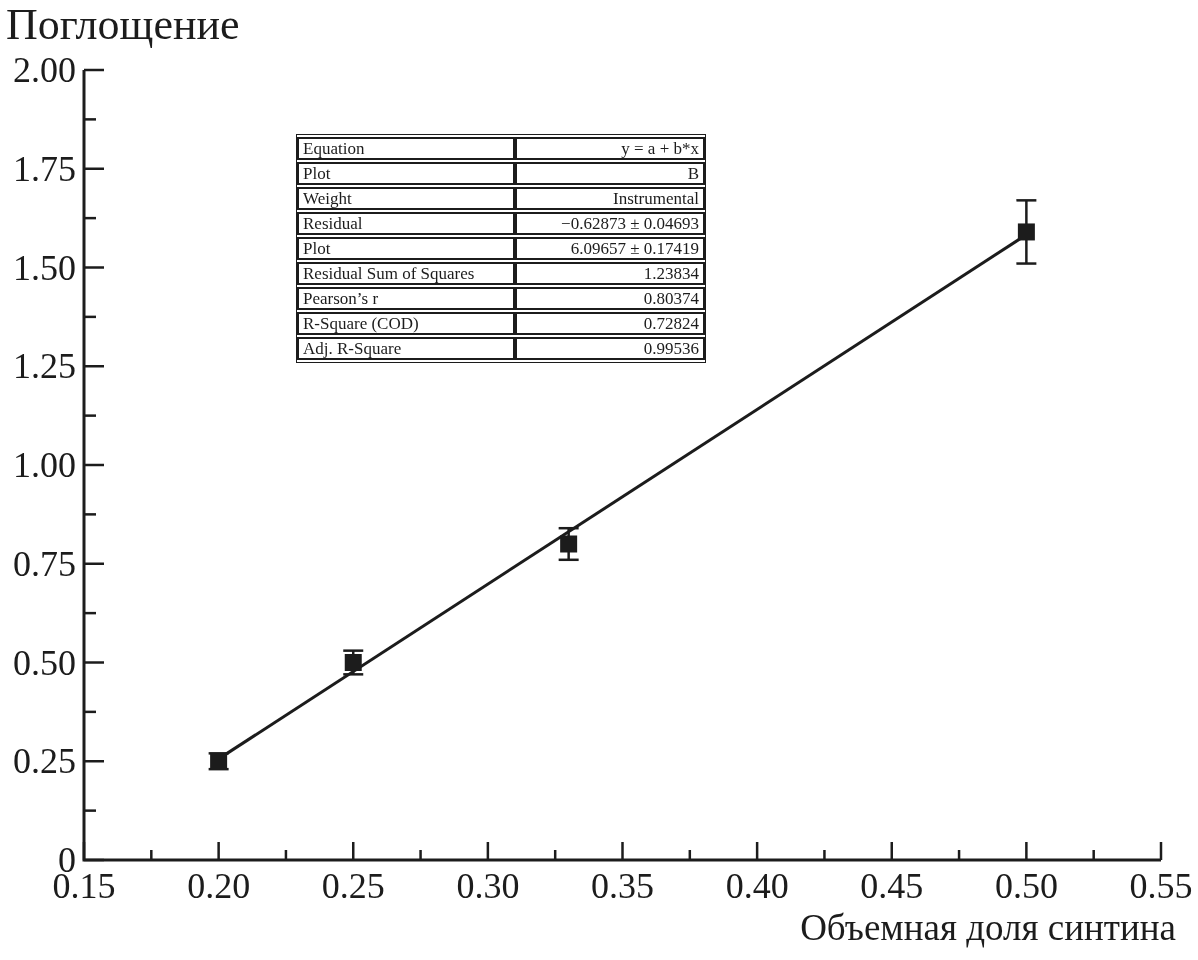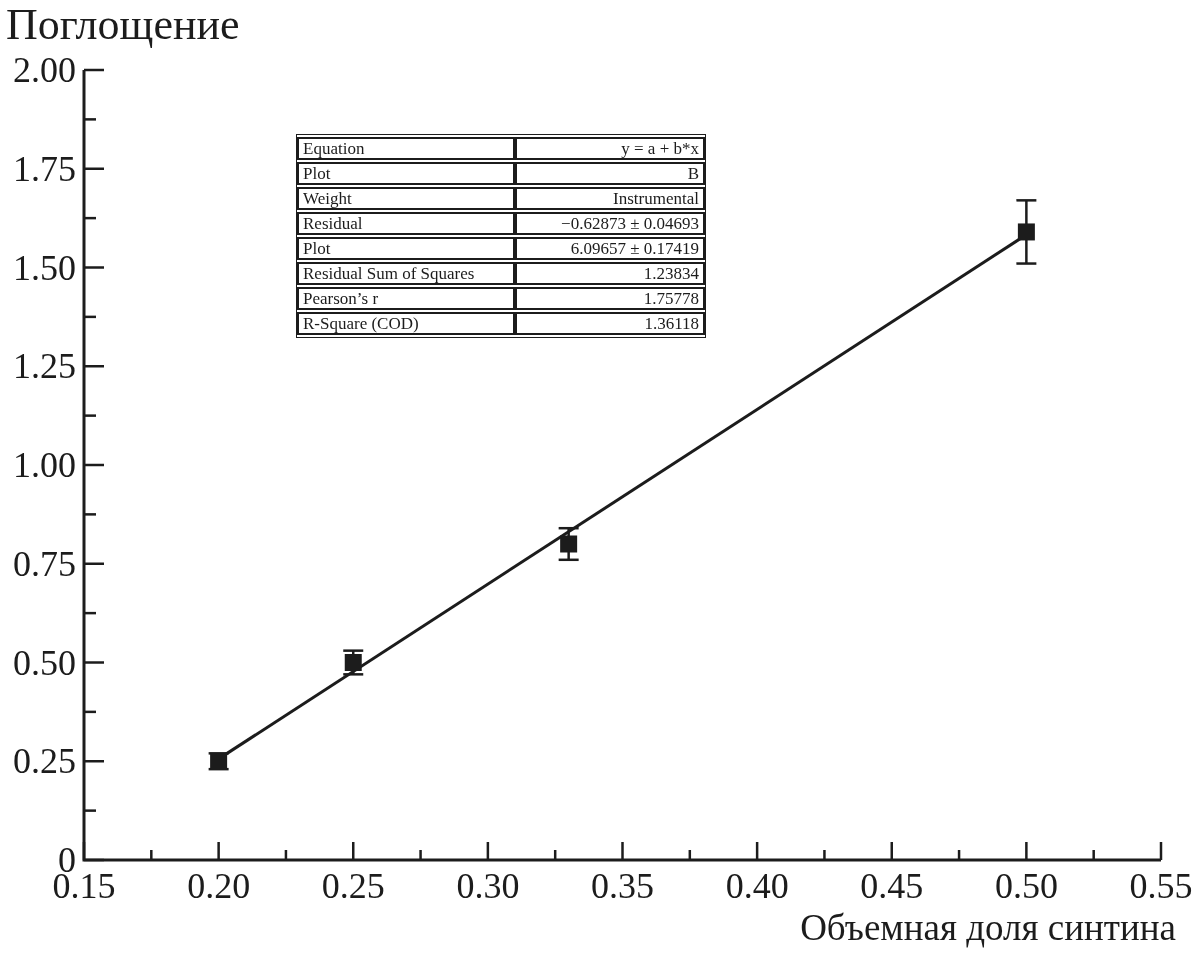--- a/index.html
+++ b/index.html
@@ -124,24 +124,28 @@
       <tr>
         <td class="lbl">Plot</td>
         <td class="val">6.09657 ± 0.17419</td>
       </tr>
       <tr>
         <td class="lbl">Residual Sum of Squares</td>
         <td class="val">1.23834</td>
       </tr>
       <tr>
         <td class="lbl">Pearson’s r</td>
-        <td class="val">1.75778</td>
+        <td class="val">0.80374</td>
       </tr>
       <tr>
         <td class="lbl">R-Square (COD)</td>
-        <td class="val">1.36118</td>
+        <td class="val">0.72824</td>
+      </tr>
+      <tr>
+        <td class="lbl">Adj. R-Square</td>
+        <td class="val">0.99536</td>
       </tr>
     </tbody>
   </table>
 
   <div class="x-title">Объемная доля синтина</div>
 
 </div>
 
 </body></html>

